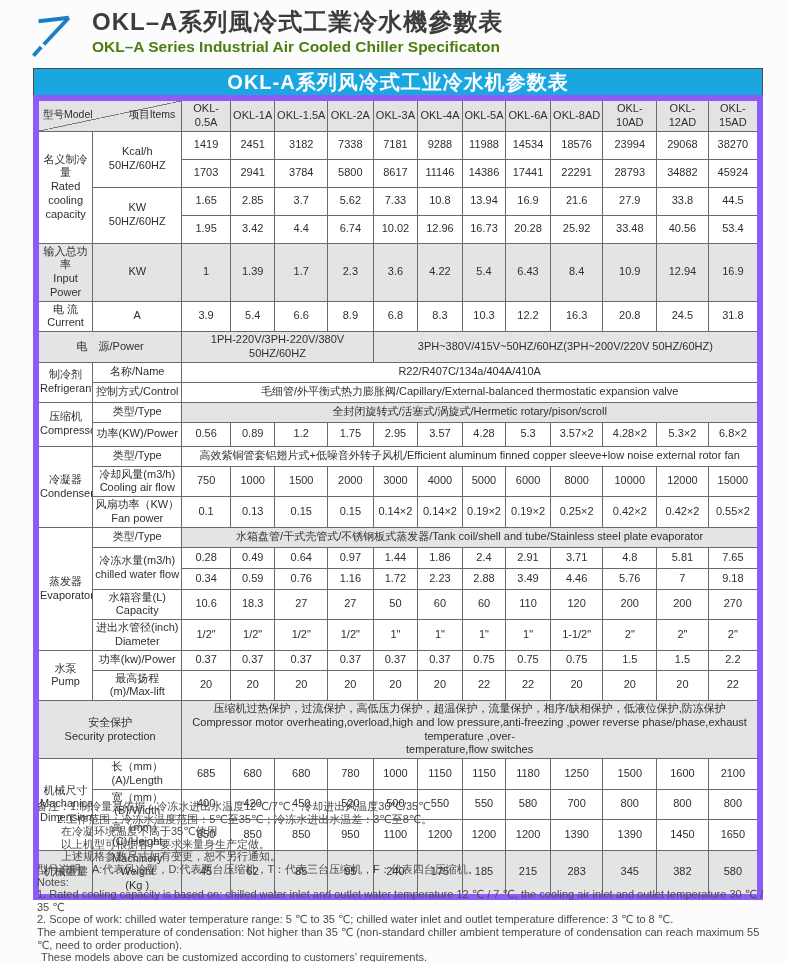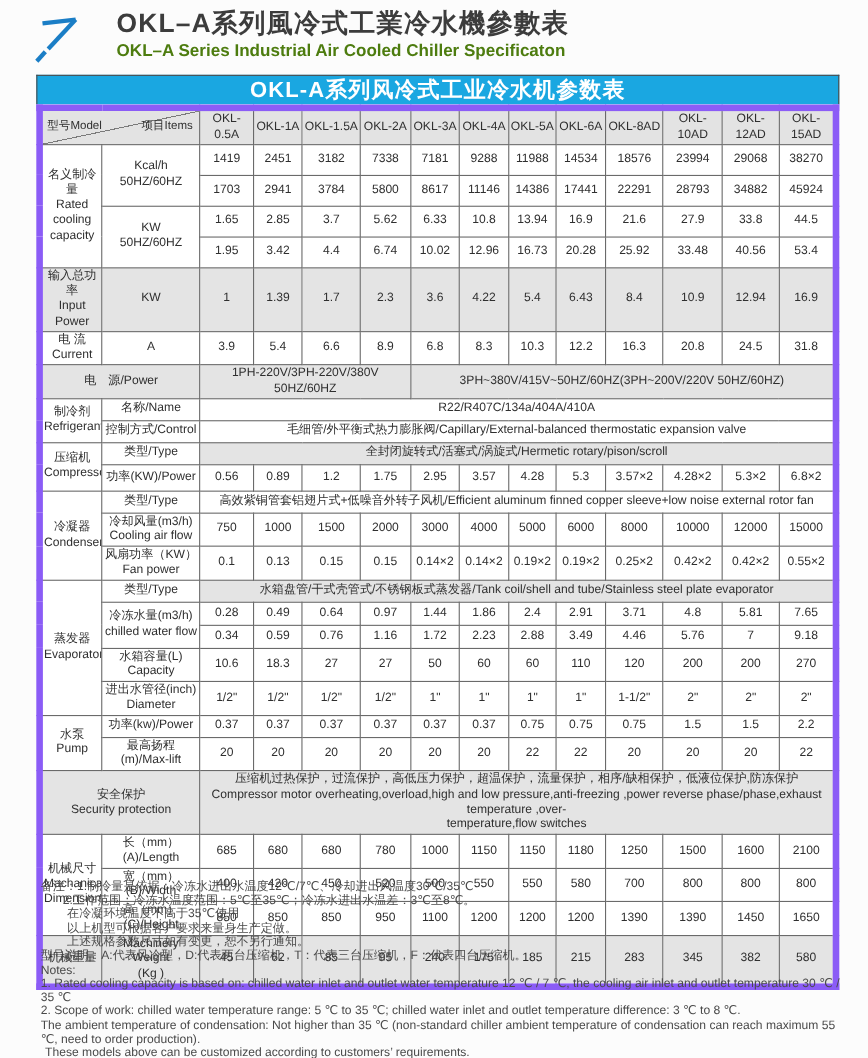--- a/index.html
+++ b/index.html
@@ -9,21 +9,21 @@
     background:#fcfcfc;
     font-family:"Liberation Sans","DejaVu Sans",sans-serif;
     color:#3a3a3a;
     -webkit-font-smoothing:antialiased;
   }
   .page { position:relative; width:789px; height:962px; overflow:hidden; }
 
   
   .doc-header { display:flex; align-items:flex-start; padding:8px 0 0 26px; height:58px; }
   .logo { width:58px; height:50px; flex:0 0 58px; margin-top:2px; }
-  .titles { margin-left:22px; }
+  .titles { margin-left:8px; }
   .title-zh { font-size:24px; font-weight:bold; color:#3c3c3c; letter-spacing:1px; line-height:1.15; }
   .title-en { font-size:15.5px; font-weight:bold; color:#4d7c0f; margin-top:2px; }
 
   
   .spec-wrap { position:absolute; left:33px; top:68px; width:730px; }
   .spec-title {
     height:27px; line-height:27px; text-align:center;
     background:#1aa7e1; color:#ffffff; font-size:20px; font-weight:bold;
     border:1px solid #4d4d4d; border-bottom:none; letter-spacing:1px;
   }
@@ -156,21 +156,21 @@
             <td class="val">34882</td>
             <td class="val">45924</td>
           </tr>
           <tr class="lg">
             <td rowspan="2" class="item">KW
 50HZ/60HZ</td>
             <td class="val">1.65</td>
             <td class="val">2.85</td>
             <td class="val">3.7</td>
             <td class="val">5.62</td>
-            <td class="val">6.33</td>
+            <td class="val">7.33</td>
             <td class="val">10.8</td>
             <td class="val">13.94</td>
             <td class="val">16.9</td>
             <td class="val">21.6</td>
             <td class="val">27.9</td>
             <td class="val">33.8</td>
             <td class="val">44.5</td>
           </tr>
           <tr class="lg">
             <td class="val">1.95</td>

